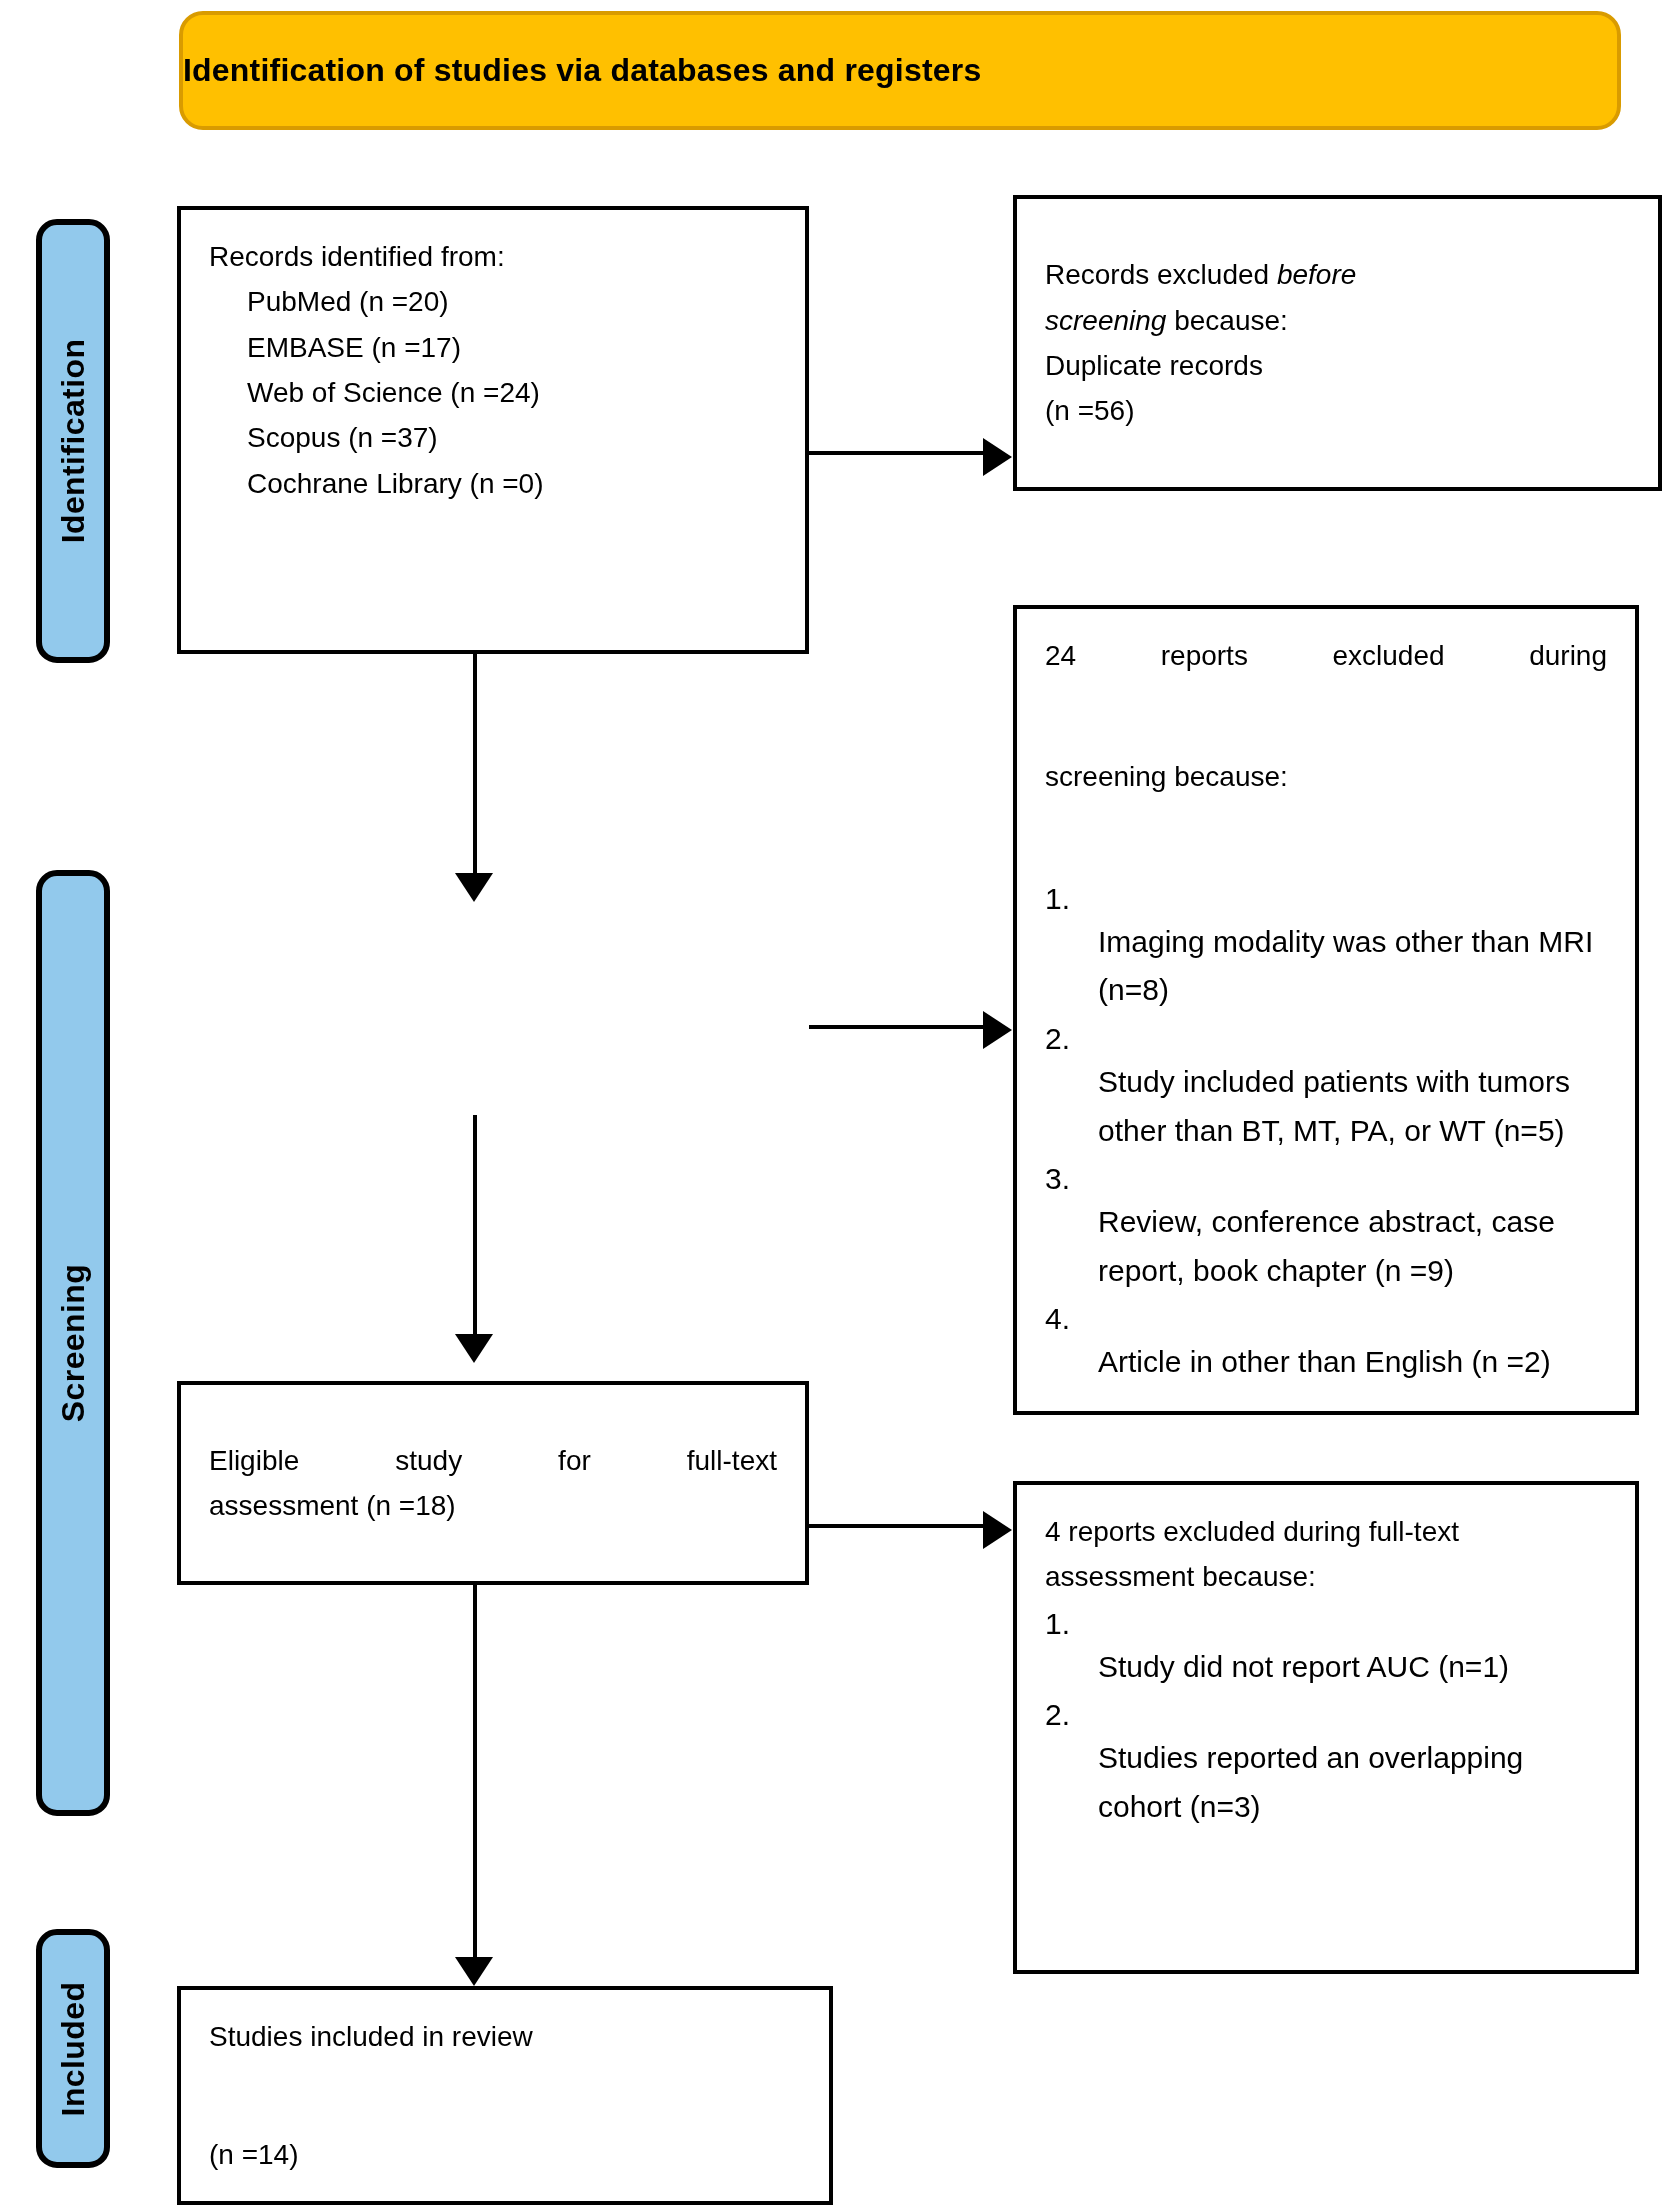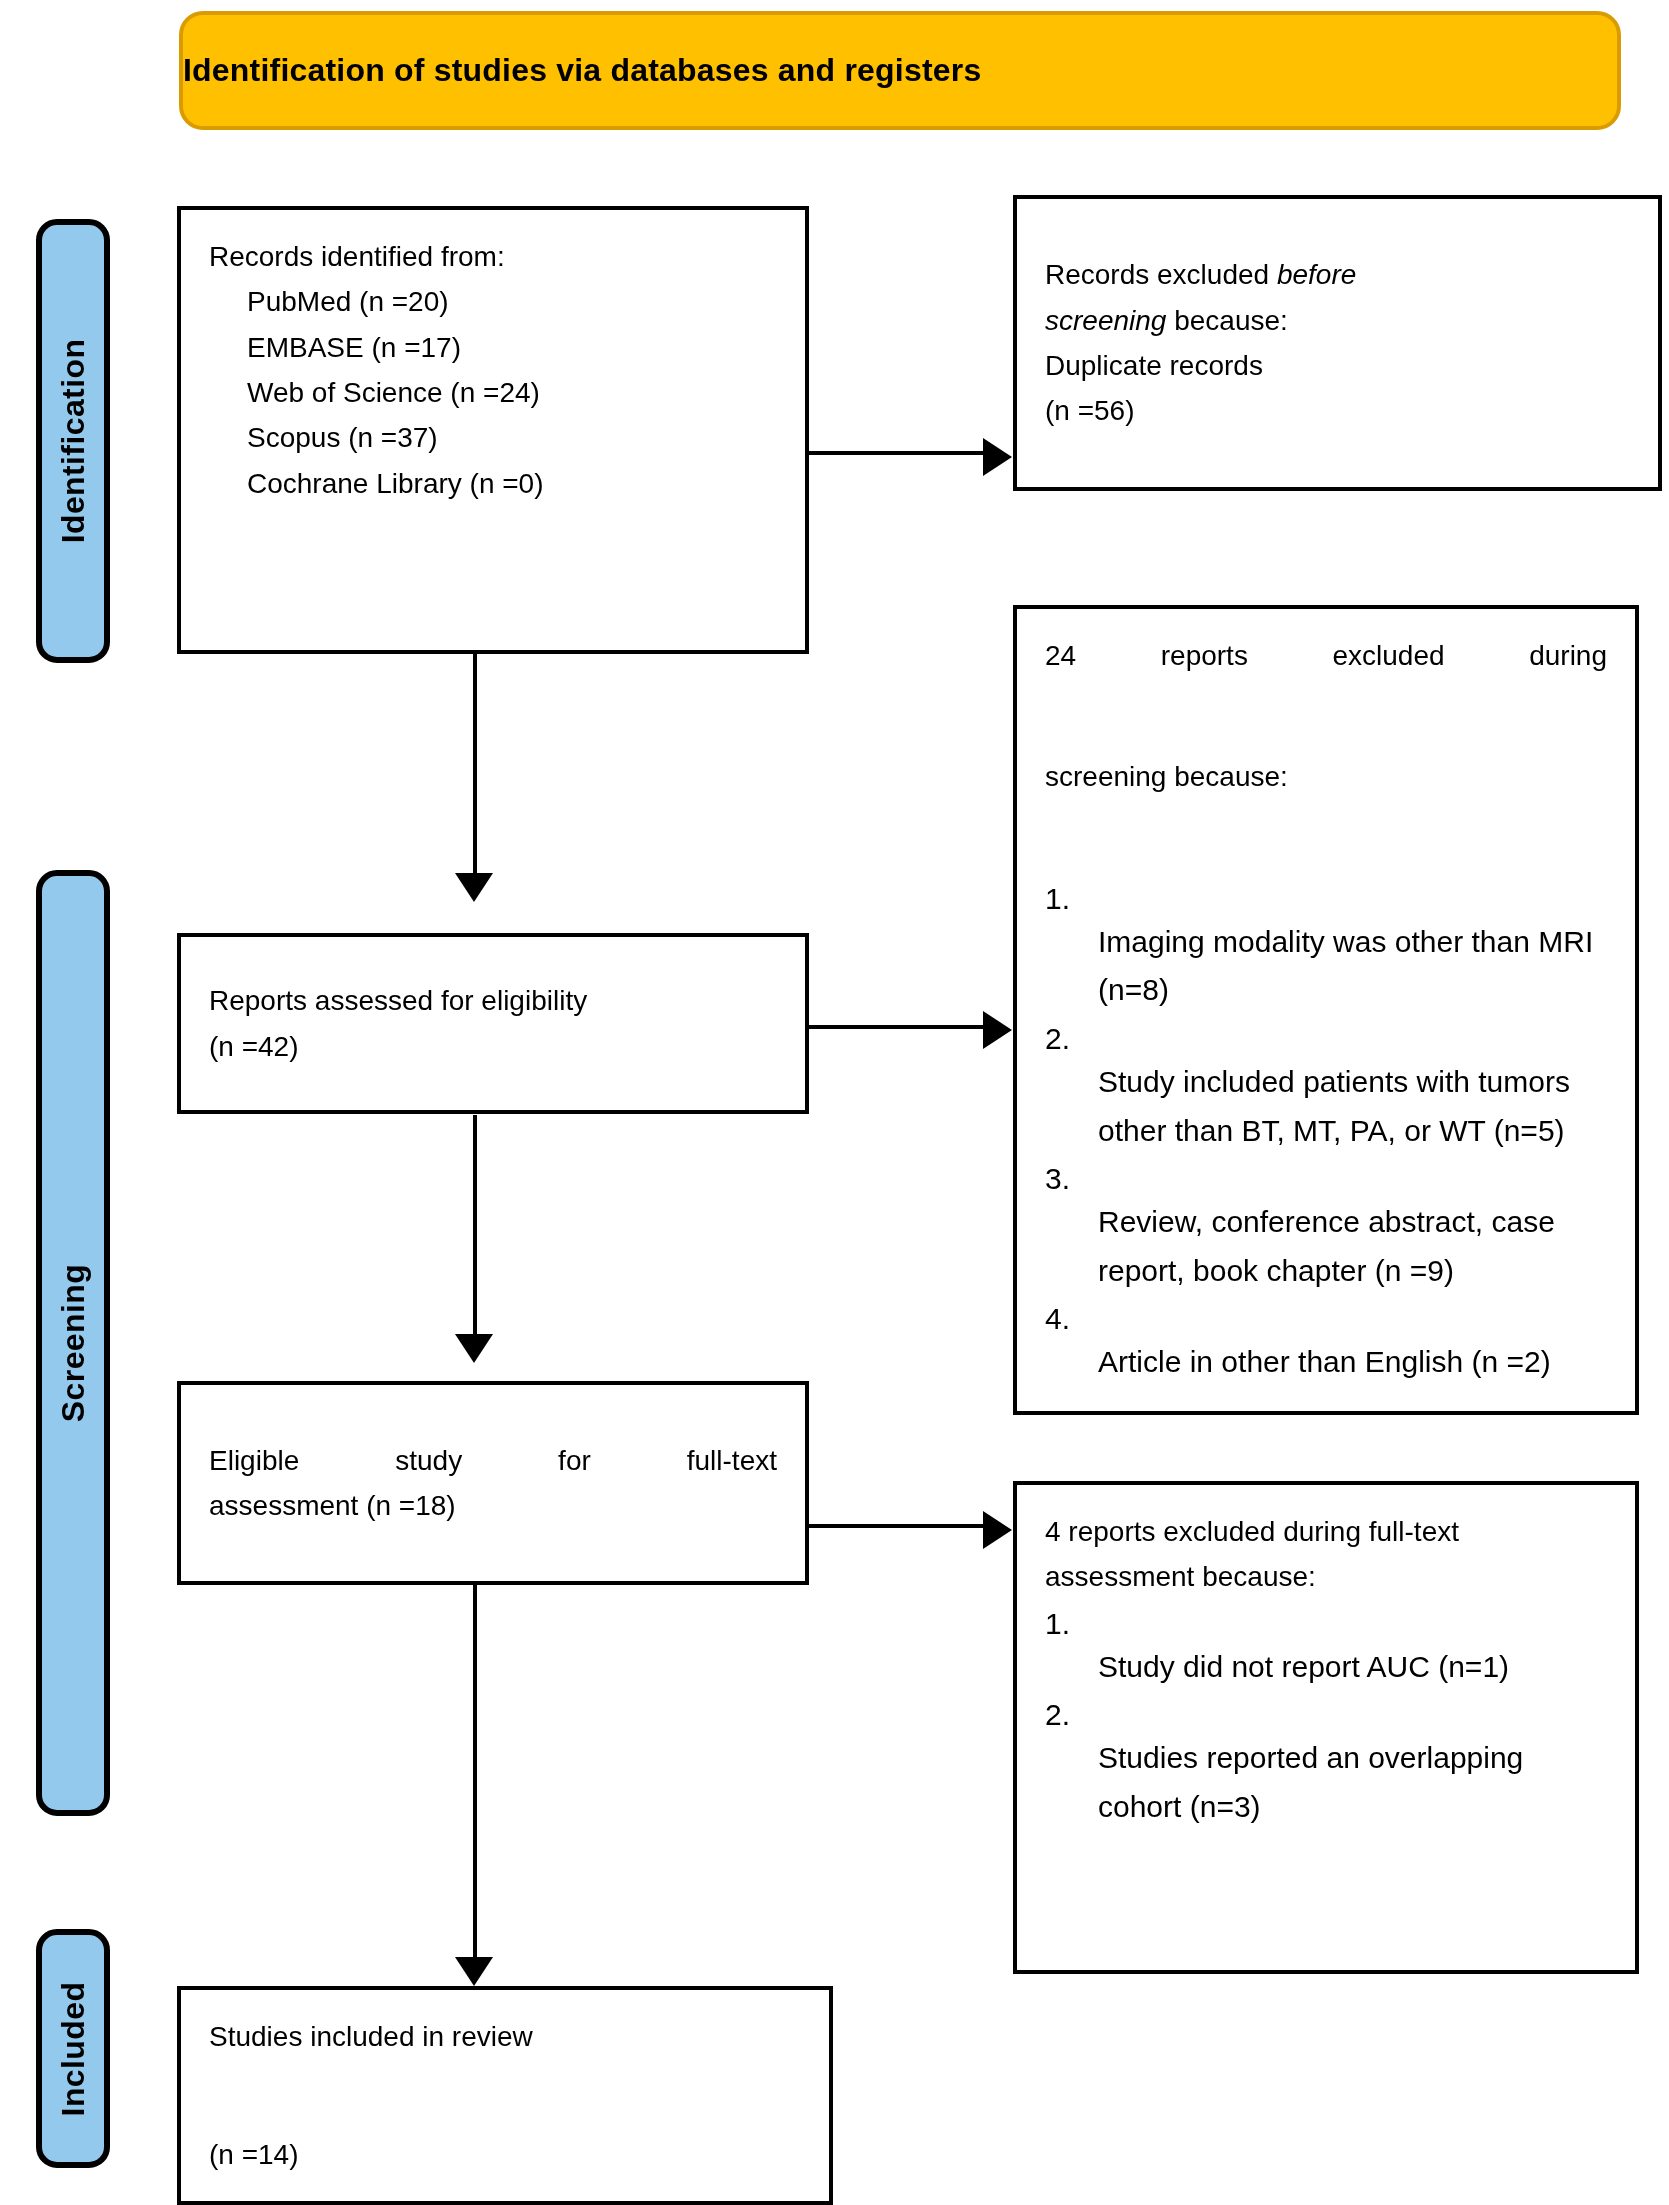--- a/index.html
+++ b/index.html
@@ -183,24 +183,20 @@
     <p class="indent">Cochrane Library (n =0)</p>
   </div>
 
   <div class="box" id="box-excluded-before">
     <p><span>Records excluded </span><span class="italic">before</span></p>
     <p><span class="italic">screening</span><span> because:</span></p>
     <p>Duplicate records</p>
     <p>(n =56)</p>
   </div>
 
-  <div class="box" id="box-eligibility">
-    <p>Reports assessed for eligibility</p>
-    <p>(n =42)</p>
-  </div>
 
   <div class="box" id="box-excluded-screen">
     <p class="justify">24 reports excluded during</p>
     <p>screening because:</p>
     <ul class="numlist">
       <li>
         <span class="num">1.</span>
         <span class="txt">Imaging modality was other than MRI (n=8)</span>
       </li>
       <li>

